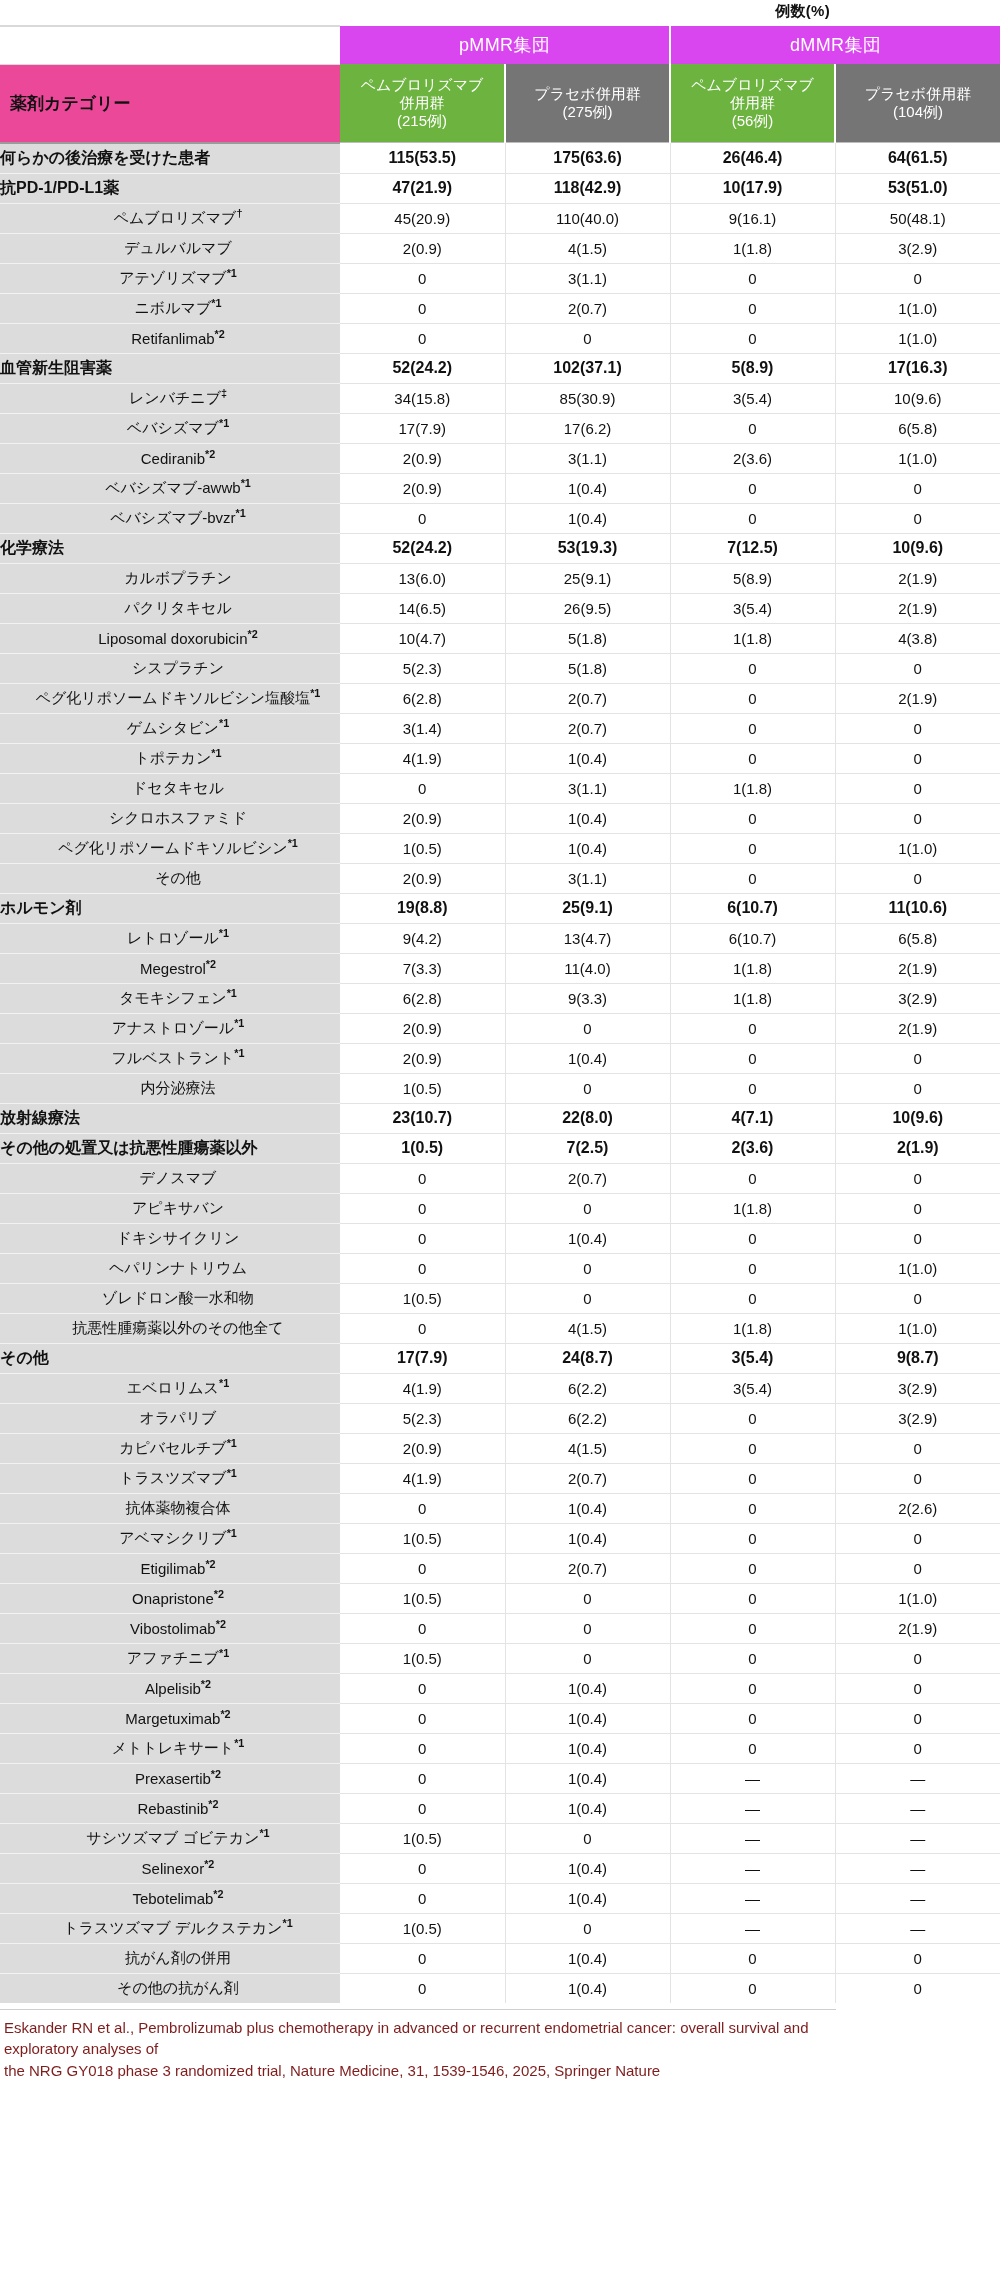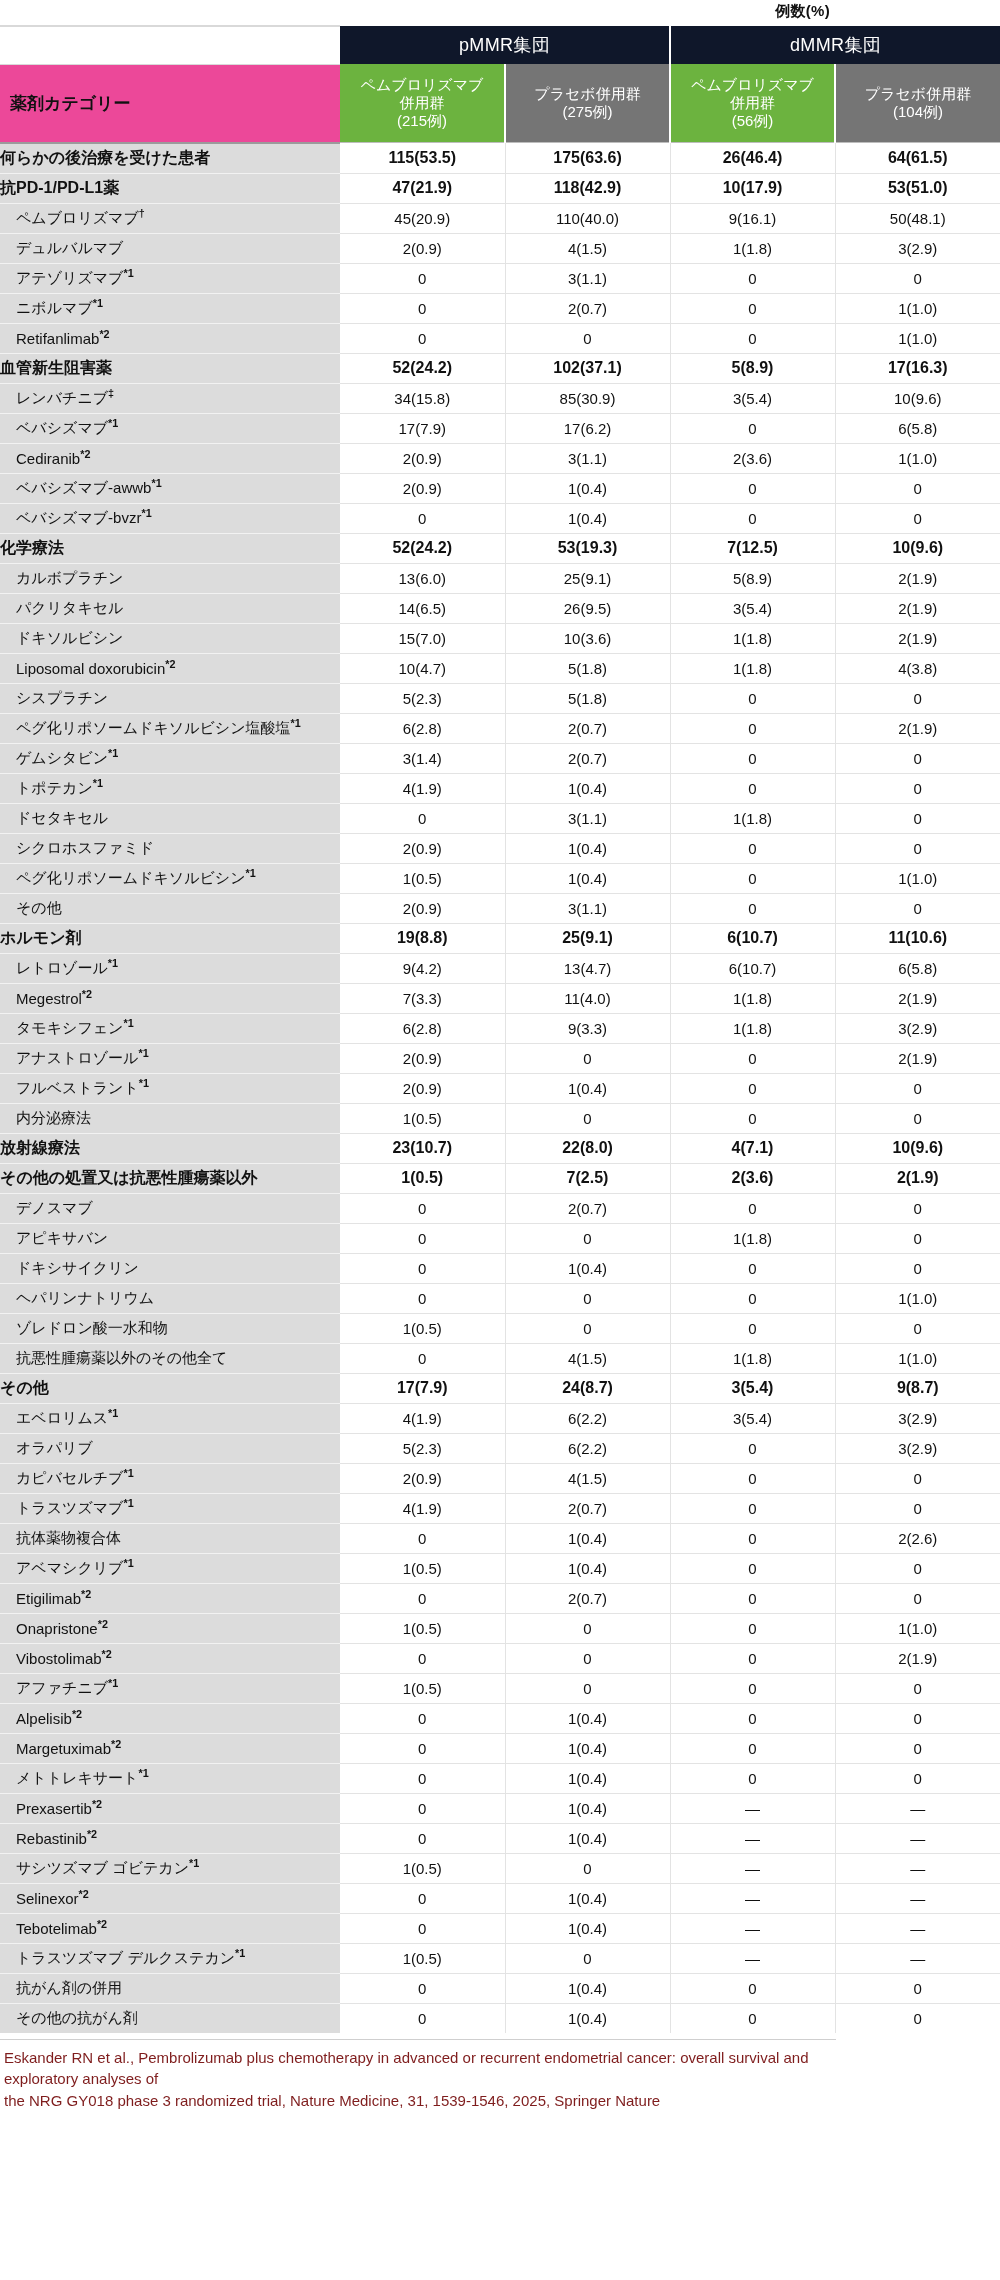--- a/index.html
+++ b/index.html
@@ -33,21 +33,21 @@
     width: 1000px;
     border-collapse: collapse;
     table-layout: fixed;
     font-size: 15px;
   }
   table.dtab col.c-label { width: 340px; }
   table.dtab col.c-num   { width: 165px; }
 
   
   th.grp {
-    background: #0f172a;
+    background: #d946ef;
     color: #ffffff;
     font-size: 18px;
     font-weight: 400;
     text-align: center;
     height: 36px;
     border-right: 2px solid #ffffff;
     letter-spacing: 0.02em;
   }
   th.grp:last-child { border-right: none; }
 
@@ -90,21 +90,21 @@
   }
   td.lbl {
     background: #dcdcdc;
     padding-left: 10px;
     font-size: 15px;
     color: #111;
     border-bottom: 1px solid #f2f2f2;
     white-space: nowrap;
     overflow: hidden;
   }
-  td.lbl.indent { padding-left: 16px; }
+  td.lbl.indent { padding-left: 16px; text-align: center; }
   tr.cat td.lbl {
     font-weight: 700;
     font-size: 16px;
   }
   td.num {
     background: #ffffff;
     text-align: center;
     font-size: 15px;
     color: #111;
     border-bottom: 1px solid #e3e3e3;
@@ -288,27 +288,20 @@
           <td class="num">2(1.9)</td>
         </tr>
         <tr class="item">
           <td class="lbl indent">パクリタキセル</td>
           <td class="num">14(6.5)</td>
           <td class="num">26(9.5)</td>
           <td class="num">3(5.4)</td>
           <td class="num">2(1.9)</td>
         </tr>
         <tr class="item">
-          <td class="lbl indent">ドキソルビシン</td>
-          <td class="num">15(7.0)</td>
-          <td class="num">10(3.6)</td>
-          <td class="num">1(1.8)</td>
-          <td class="num">2(1.9)</td>
-        </tr>
-        <tr class="item">
           <td class="lbl indent">Liposomal doxorubicin<sup class="fn">*2</sup></td>
           <td class="num">10(4.7)</td>
           <td class="num">5(1.8)</td>
           <td class="num">1(1.8)</td>
           <td class="num">4(3.8)</td>
         </tr>
         <tr class="item">
           <td class="lbl indent">シスプラチン</td>
           <td class="num">5(2.3)</td>
           <td class="num">5(1.8)</td>

